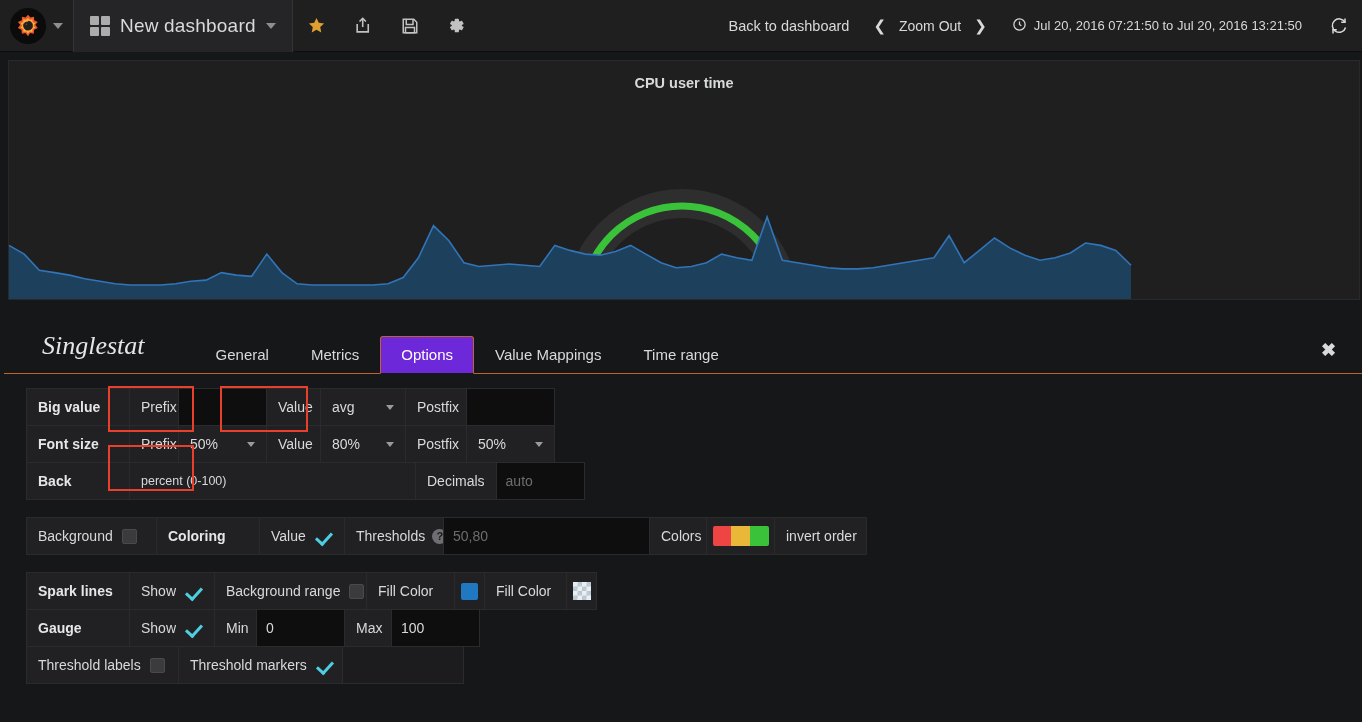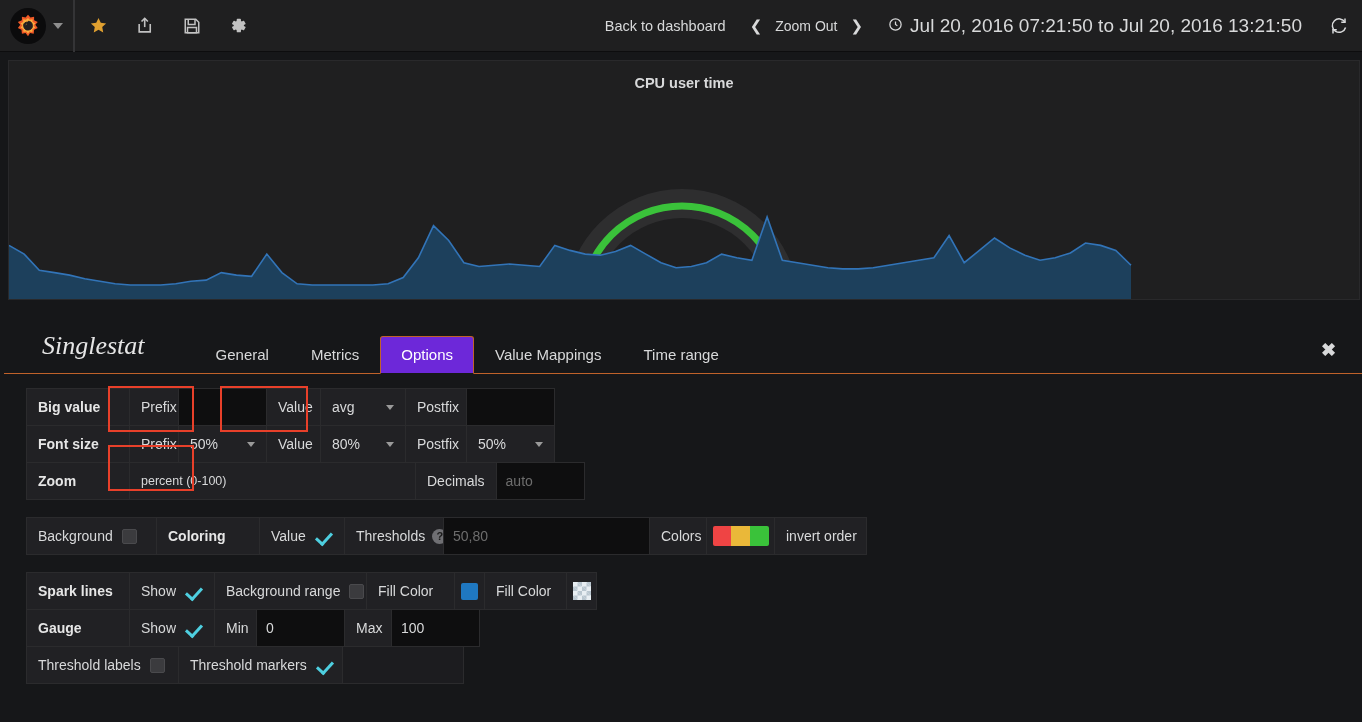--- a/index.html
+++ b/index.html
@@ -60,21 +60,21 @@
     margin-left: auto; display: flex; align-items: center; height: 52px;
   }
   .nav-text {
     color: #d8d9da; font-size: 14.5px; padding: 0 13px;
     white-space: nowrap;
   }
   #zoomout-group { display:flex; align-items:center; gap:2px; padding: 0 4px;}
   .chev { color:#d8d9da; font-size: 15px; padding: 0 7px; }
   #timerange {
     display:flex; align-items:center; gap:7px; padding: 0 14px;
-    color:#d8d9da; font-size:19px; white-space: nowrap;
+    color:#d8d9da; font-size:13px; white-space: nowrap;
   }
 
   
   #panel {
     position: absolute; left: 8px; top: 60px; width: 1352px; height: 240px;
     background: #1f1f20;
     border: 1px solid #29292b;
   }
   #panel-title {
     position: absolute; left: 0; top: 14px; width: 100%;
@@ -229,20 +229,30 @@
         <path d="M16 2 L19 5.5 L23.5 4.5 L23.5 9 L28 11 L25 14.5 L28 18.5 L23.5 20.5 L23 25.5 L18.5 24.5 L16 28.5 L13 24.5 L8.5 25.5 L8 20.5 L3.5 18.5 L6.5 14.5 L3.5 11 L8.5 9 L8.5 4.5 L13 5.5 Z" fill="#f05a28"></path>
         <path d="M16 6 L18.3 8.4 L21.6 7.7 L21.6 11.2 L25 12.7 L22.7 15.3 L25 18.2 L21.6 19.8 L21.3 23.4 L17.9 22.7 L16 25.6 L13.8 22.7 L10.5 23.4 L10.1 19.8 L6.8 18.2 L9 15.3 L6.8 12.7 L10.1 11.2 L10.1 7.7 L13.4 8.4 Z" fill="#fbad3e"></path>
         <path d="M16 10.2 a5.4 5.4 0 1 1 -5.2 6.7 a4.1 4.1 0 1 1 7.9 -1.4 a2.9 2.9 0 1 0 -5.6 .6" fill="#231f20" stroke="#231f20" stroke-width="1.1"></path>
       </svg>
     </div>
     <div class="caret-down"></div>
   </div>
 
   <div class="nav-sep"></div>
 
+  <div id="dash-title-group">
+    <div class="dash-grid-icon">
+      <i></i>
+        <i></i>
+        <i></i>
+        <i></i>
+    </div>
+    <span id="dash-title">New dashboard</span>
+    <div class="caret-down"></div>
+  </div>
 
   <div class="nav-sep"></div>
 
   <div class="nav-btn">
     <span>
       <svg width="19" height="19" viewBox="0 0 24 24">
           <path d="M12 2.4 l2.9 6.2 6.7.8 -4.9 4.6 1.3 6.7 -6-3.3 -6 3.3 1.3-6.7 -4.9-4.6 6.7-.8z" fill="#e0a030"></path>
         </svg>
     </span>
   </div>
@@ -376,21 +386,21 @@
           <span class="sel-caret"></span>
         </div>
         <div class="cell" style="width:62px">Postfix</div>
         <div class="cell sel" style="width:89px">
           <span>50%</span>
           <span class="sel-caret"></span>
         </div>
       </div>
 
       <div class="orow">
-        <div class="cell label" style="width:104px">Zoom</div>
+        <div class="cell label" style="width:104px">Back</div>
         <div class="cell" style="width:287px;font-size:12.5px">percent (0-100)</div>
         <div class="cell" style="width:unset;padding-right:11px">Decimals</div>
         <div class="cell inp ph" style="width:89px">auto</div>
       </div>
     </div>
 
     <div class="opt-section" style="margin-top:18px">
       <div class="orow">
         <div class="cell" style="width:131px">
           <span>Background</span>

